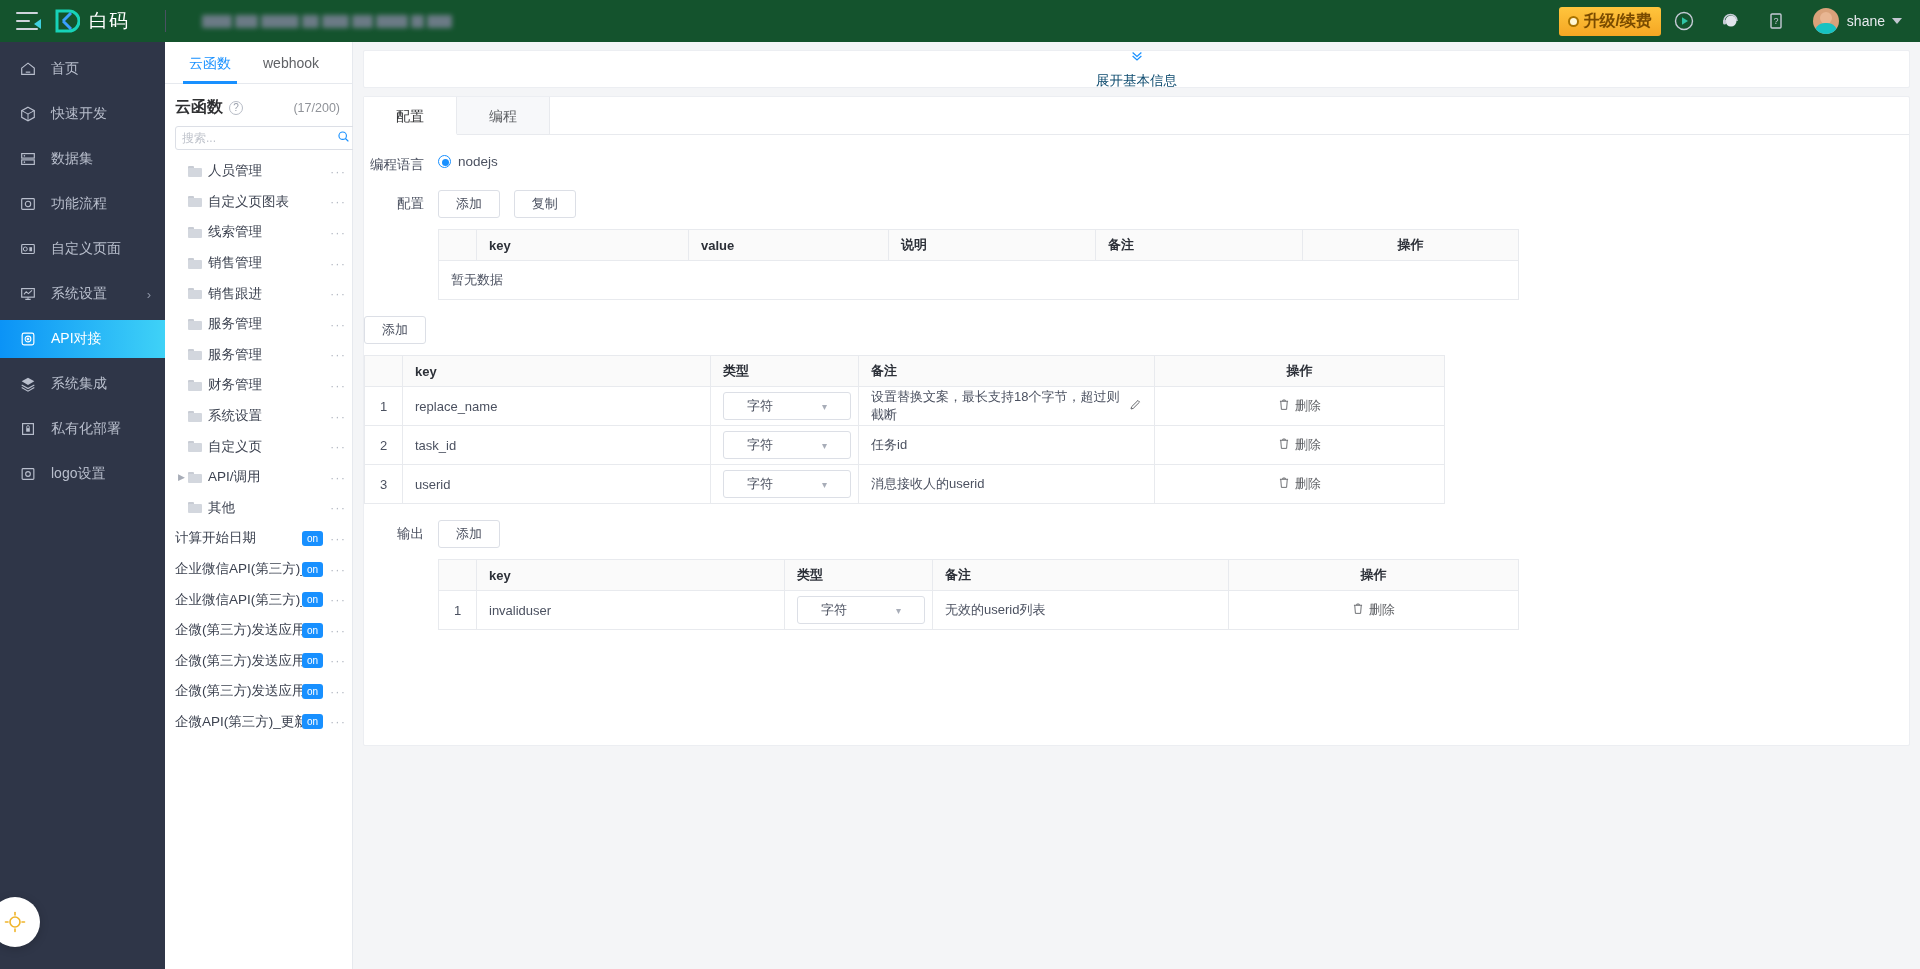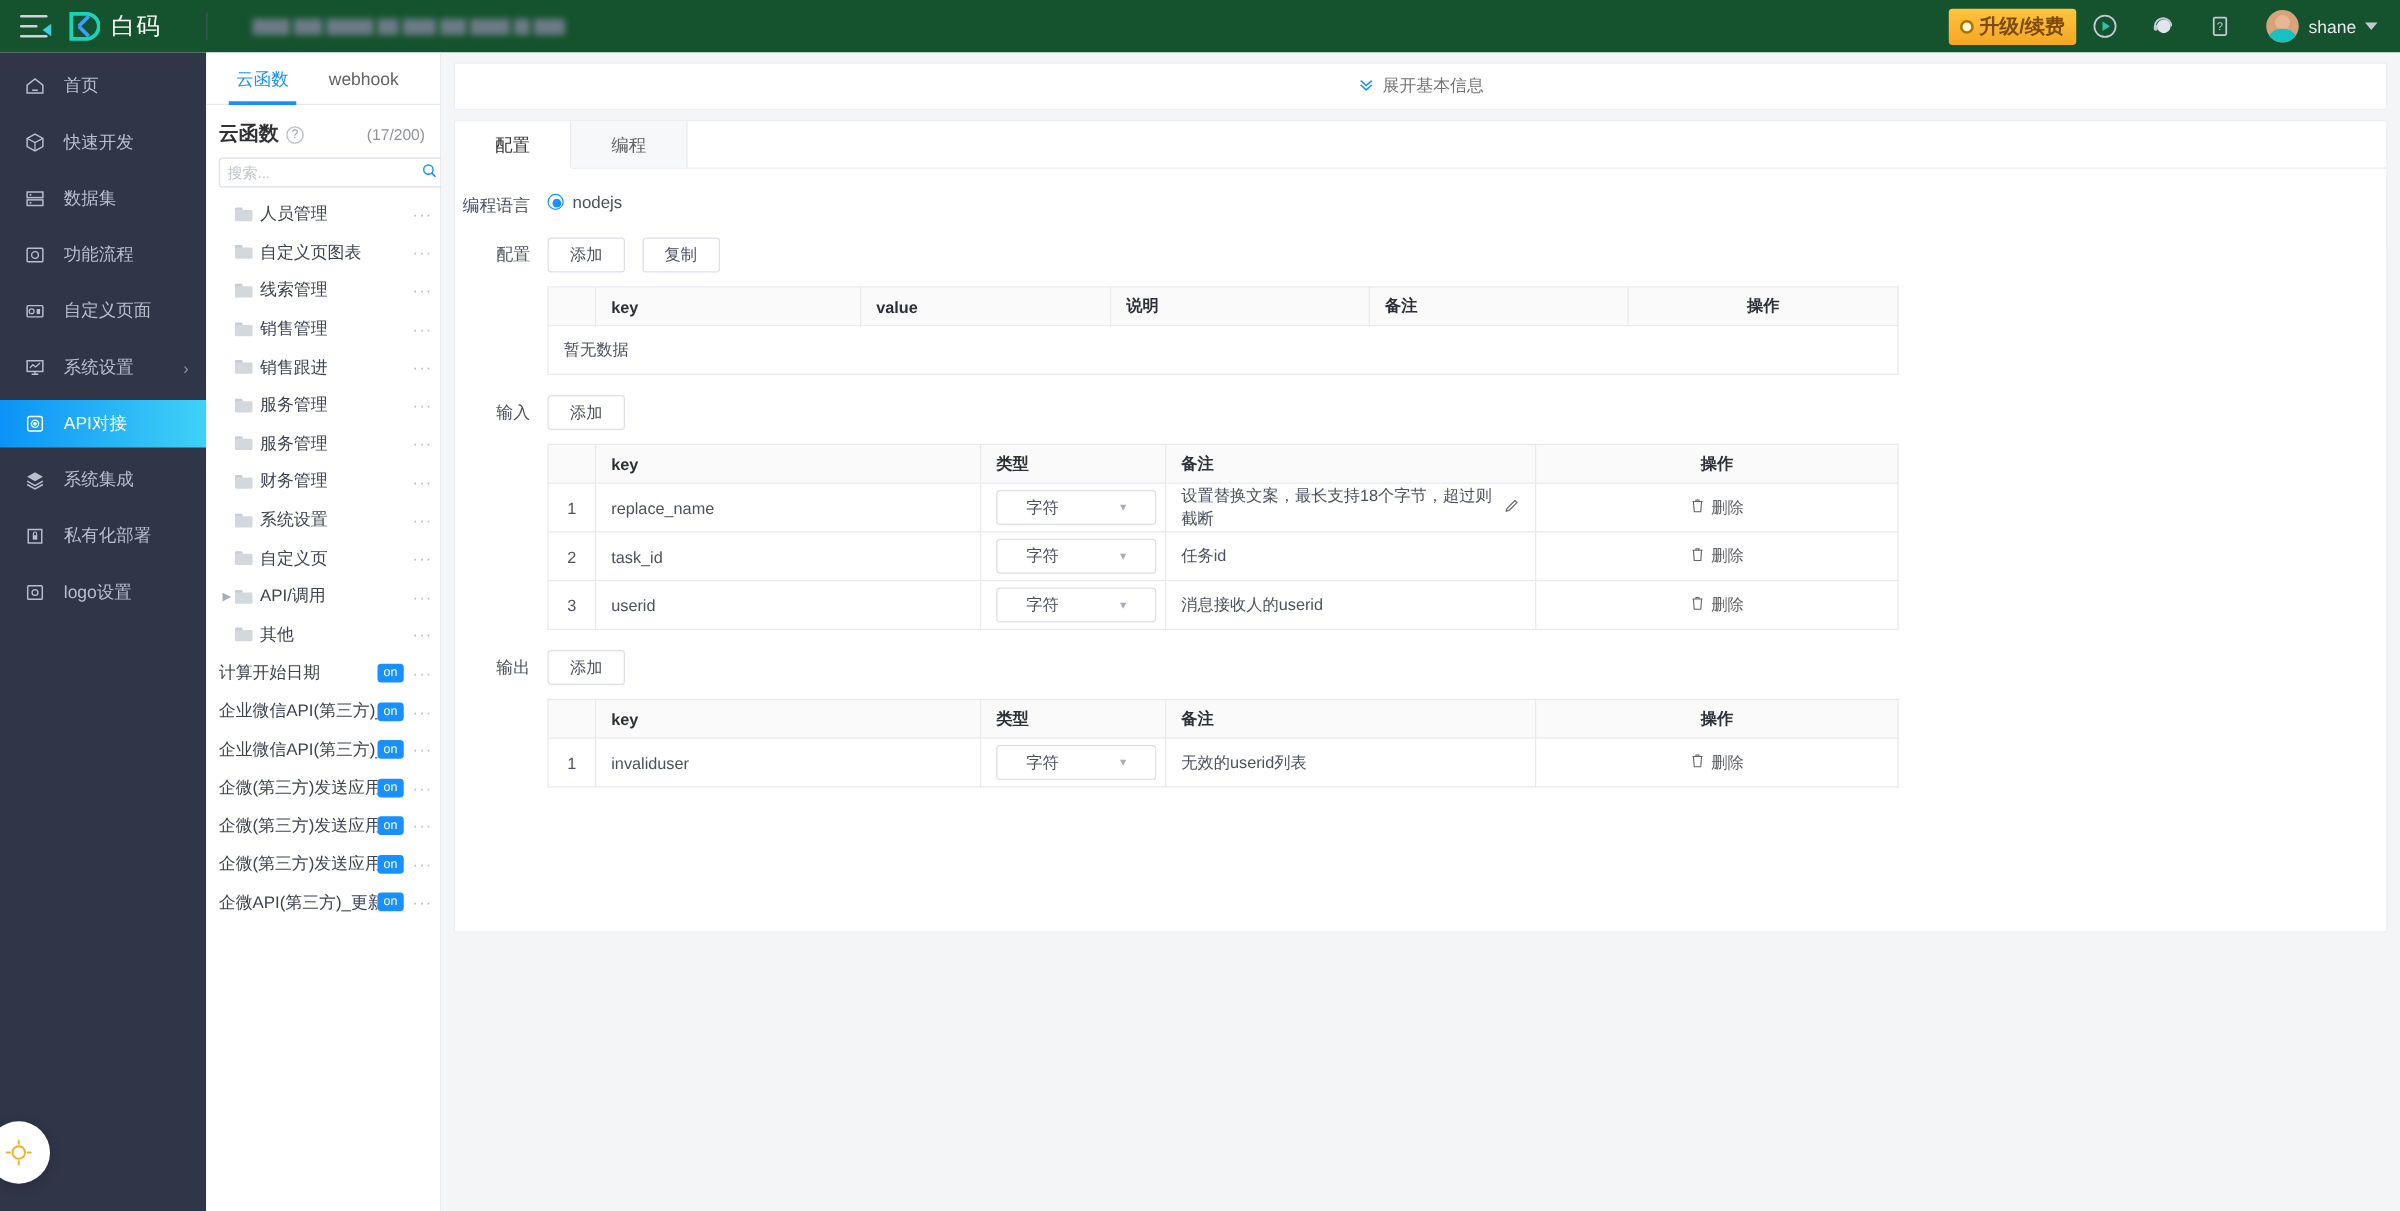--- a/index.html
+++ b/index.html
@@ -111,21 +111,21 @@
   
   .main { position:absolute; top:42px; left:353px; width:1567px; height:927px; background:#f4f5f7; overflow:hidden; }
   .main-head { background:#fff; height:42px; display:flex; align-items:center; padding-left:12px; }
   .main-title { font-size:18px; font-weight:bold; color:#2c3038; }
   .switch { width:38px;height:20px;border-radius:10px;background:#1890ff;margin-left:12px;position:relative;cursor:pointer; }
   .switch i { position:absolute; right:2px; top:2px; width:16px;height:16px;border-radius:50%;background:#fff; }
   .pencil { margin-left:16px; color:#9aa0ac; cursor:pointer; font-size:15px; }
   .expand-card {
     margin:8px 10px 0 10px; background:#fff; border:1px solid #eceef2; border-radius:2px;
     height:38px; display:flex; align-items:center; justify-content:center; gap:6px;
-    color:#737373; font-size:13.5px; cursor:pointer;
+    color:#0c4a6e; font-size:13.5px; cursor:pointer;flex-direction:column;
   }
   .content-card { margin:8px 10px 0 10px; background:#fff; border:1px solid #eceef2; border-radius:2px; height:650px; }
   .c-tabs { display:flex; height:38px; border-bottom:1px solid #e8eaee; }
   .c-tab { width:93px; text-align:center; line-height:38px; font-size:14px; color:#606266; cursor:pointer;
     border-right:1px solid #e8eaee; position:relative; }
   .c-tab.active { background:#fff; color:#303133; border-bottom:2px solid #fff; margin-bottom:-1px; }
   .c-tab.inactive { background:#f7f8fa; }
   .form-row { display:flex; padding-top:16px; }
   .form-label { width:60px; text-align:right; font-size:13.5px; color:#4b5160; padding-top:5px; flex:0 0 auto; margin-right:14px; }
   .form-body { flex:1; padding-right:18px; }
@@ -535,21 +535,20 @@
           <tbody>
             <tr>
               <td class="empty-cell" colspan="6">暂无数据</td>
             </tr>
           </tbody>
         </table>
       </div>
     </div>
 
     <div class="form-row">
-      <div class="form-label">输入</div>
       <div class="form-body">
         <div>
           <span class="btn">添加</span>
         </div>
         <table class="grid">
           <thead>
             <tr>
               <th style="width:38px"></th>
               <th style="width:308px">key</th>
               <th style="width:148px">类型</th>

